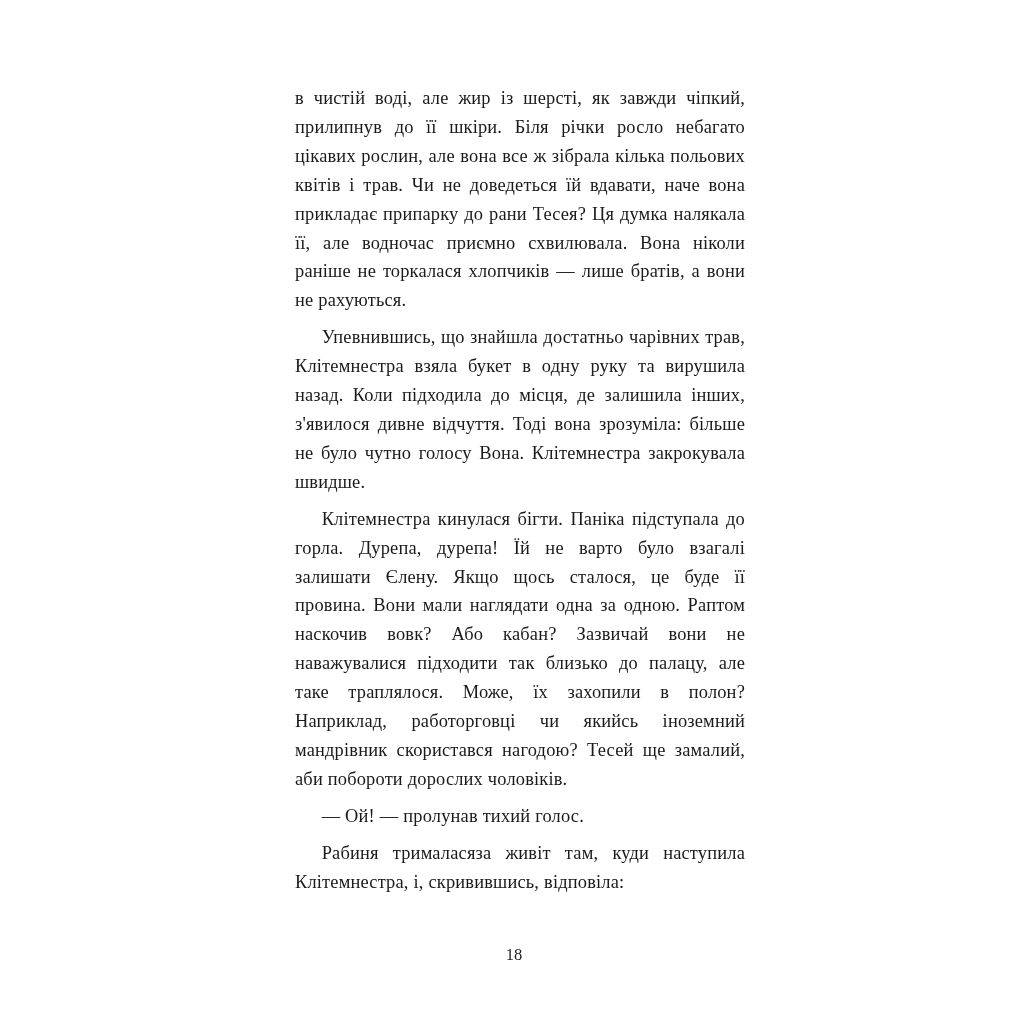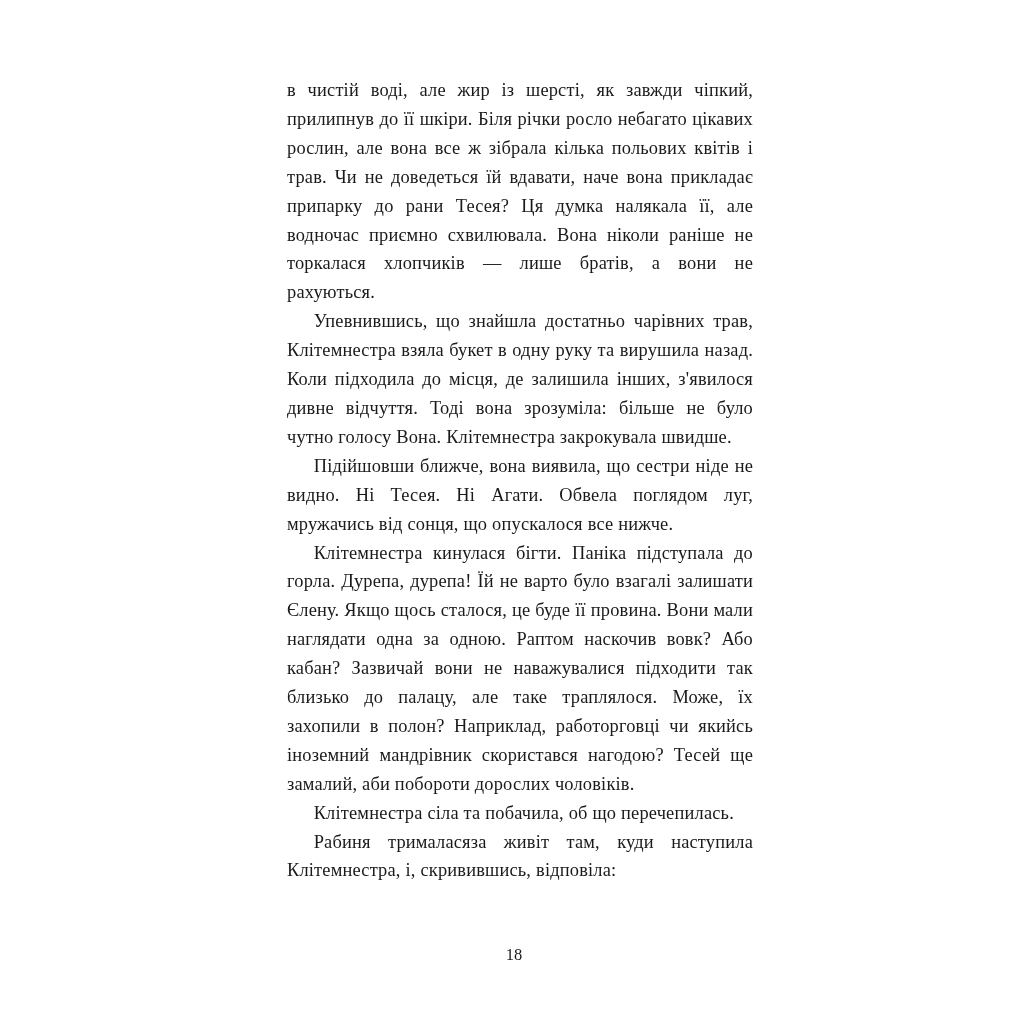--- a/index.html
+++ b/index.html
@@ -21,21 +21,21 @@
     background: #ffffff;
     box-sizing: border-box;
   }
   .text-block {
     position: absolute;
     left: 287px;
     top: 76px;
     width: 466px;
   }
   .para {
-    margin: 0;
+    margin: 8px;
     font-size: 18.4px;
     line-height: 28.9px;
     text-align: justify;
     text-justify: inter-word;
     -webkit-hyphens: manual;
     hyphens: manual;
     text-indent: 1.45em;
     letter-spacing: 0.01em;
     word-spacing: 0.005em;
   }
@@ -58,22 +58,21 @@
   }
 </style>
 </head>
 <body>
 
 <div class="page">
 
   <div class="text-block">
     <p class="para no-indent">в чистій воді, але жир із шерсті, як завжди чіпкий, прилипнув до її шкіри. Біля річки росло небагато цікавих рослин, але вона все ж зібрала кілька польових квітів і трав. Чи не доведеться їй вдавати, наче вона прикладає припарку до рани Тесея? Ця думка налякала її, але водночас приємно схвилювала. Вона ніколи раніше не торкалася хлопчиків — лише братів, а вони не рахуються.</p>
     <p class="para">Упевнившись, що знайшла достатньо чарівних трав, Клітемнестра взяла букет в одну руку та вирушила назад. Коли підходила до місця, де залишила інших, з'явилося дивне відчуття. Тоді вона зрозуміла: більше не було чутно голосу Вона. Клітемнестра закрокувала швидше.</p>
-    <p class="para">Підійшовши ближче, вона виявила, що сестри ніде не видно. Ні Тесея. Ні Агати. Обвела поглядом луг, мружачись від сонця, що опускалося все нижче.</p>
     <p class="para">Клітемнестра кинулася бігти. Паніка підступала до горла. Дурепа, дурепа! Їй не варто було взагалі залишати Єлену. Якщо щось сталося, це буде її провина. Вони мали наглядати одна за одною. Раптом наскочив вовк? Або кабан? Зазвичай вони не наважувалися підходити так близько до палацу, але таке траплялося. Може, їх захопили в полон? Наприклад, работорговці чи якийсь іноземний мандрівник скористався нагодою? Тесей ще замалий, аби побороти дорослих чоловіків.</p>
-    <p class="para">Клітемнестра сіла та побачила, об що перечепилась.</p>
+    <p class="para dash-indent">— Ой! — пролунав тихий голос.</p>
     <p class="para">Рабиня трималасяза живіт там, куди наступила Клітемнестра, і, скривившись, відповіла:</p>
 
   </div>
 
   <div class="page-number">18</div>
 
 </div>
 
 </body></html>

